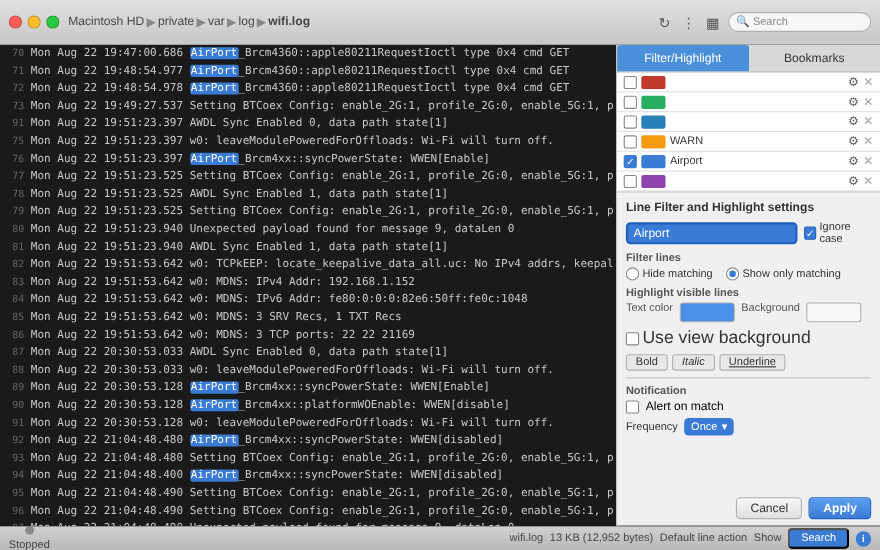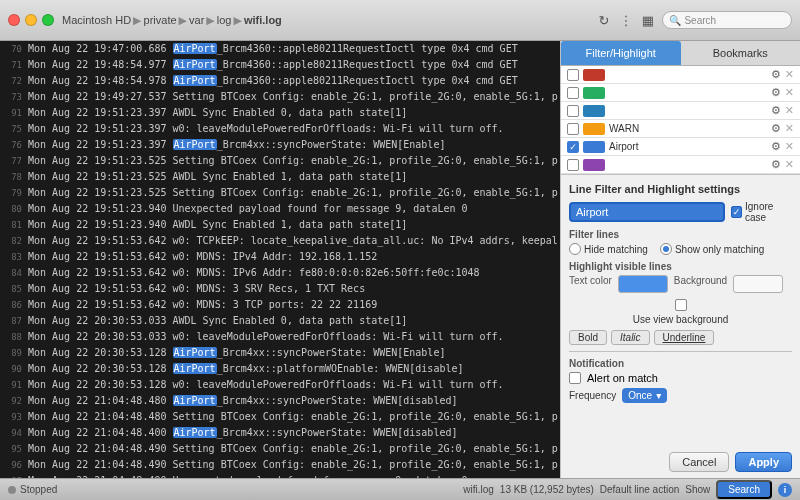--- a/index.html
+++ b/index.html
@@ -314,23 +314,22 @@
       background: #f8f8f8;
     }
     .highlight-label {
       font-size: 10px;
       color: #555;
     }
     .use-view-bg {
       display: flex;
       align-items: center;
       gap: 3px;
-      font-size: 10px;
-      color: #333;
-      flex-direction: column;
+      font-size: 16px;
+      color: #333;
     }
 
     .format-row {
       display: flex;
       gap: 4px;
       margin-bottom: 6px;
     }
     .format-btn {
       padding: 1px 8px;
       border: 1px solid #b0b0b0;
@@ -408,20 +407,21 @@
       align-items: center;
       padding: 0 8px;
       font-size: 10px;
       color: #444;
       flex-shrink: 0;
     }
     .bottom-status {
       display: flex;
       align-items: center;
       gap: 4px;
+      flex-direction: column;
     }
     .status-dot {
       width: 8px;
       height: 8px;
       border-radius: 50%;
       background: #888;
     }
     .bottom-right {
       margin-left: auto;
       display: flex;

